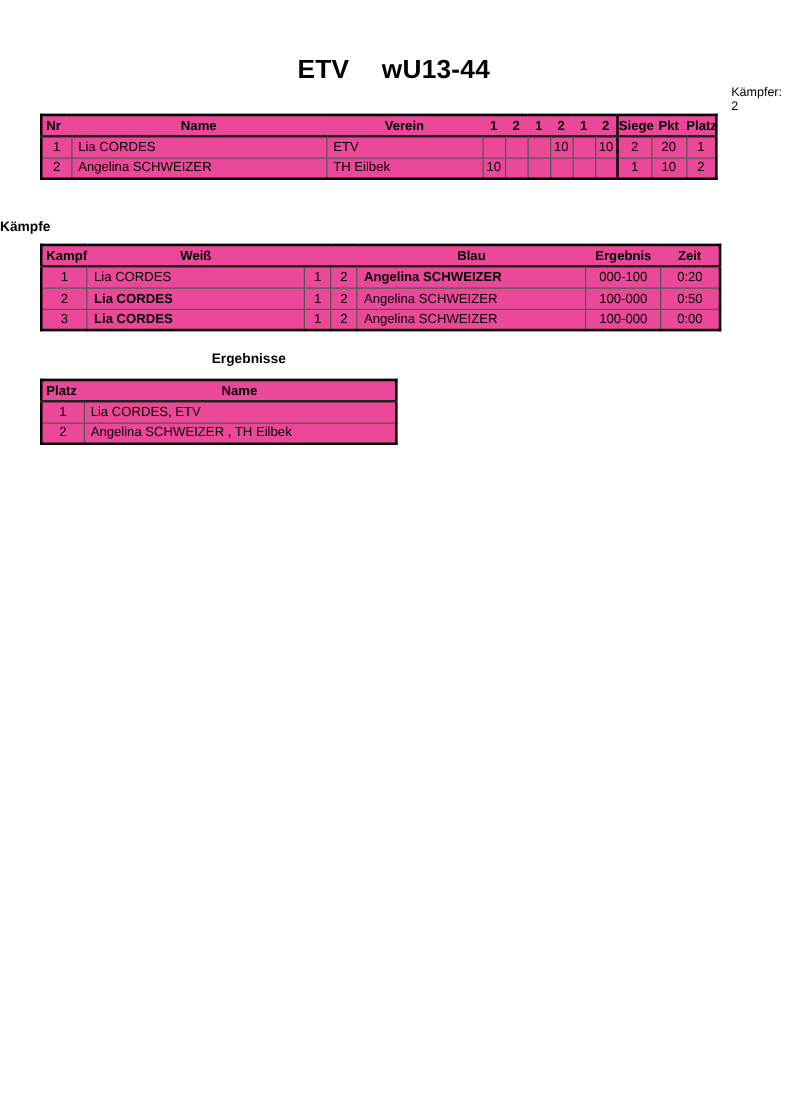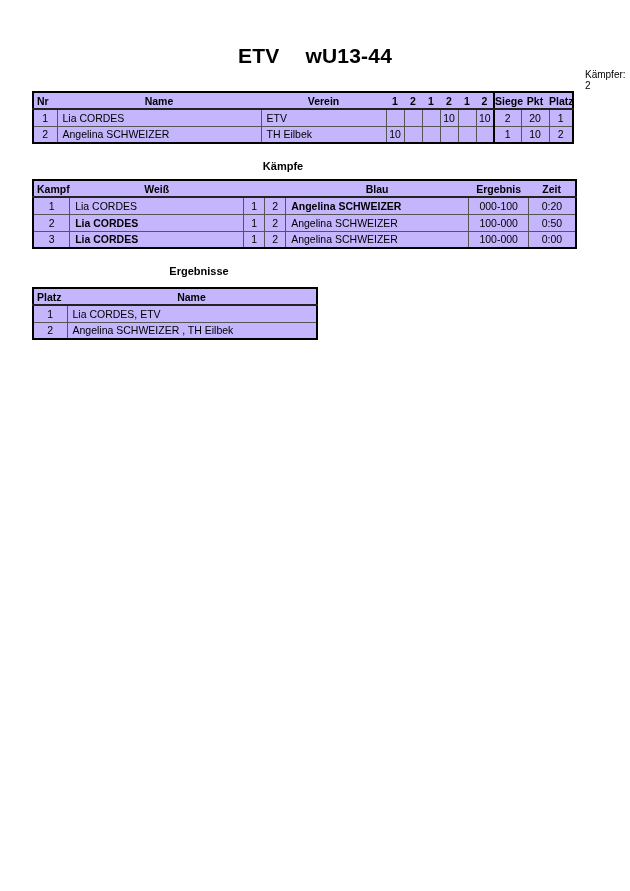--- a/index.html
+++ b/index.html
@@ -27,21 +27,21 @@
   .subhead-row { position: relative; height: 20px; margin-top: 1px; }
   .section-heading { font-weight: bold; font-size: 11px; }
   .kaempfer-heading { width: 524px; text-align: center; padding-top: 4px; }
   .fighter-count { position: absolute; left: 545px; top: 0; font-size: 10px; font-weight: normal; margin-left: 40px; }
 
   table {
     border-collapse: collapse;
     table-layout: fixed;
     margin-left: 32px;
     border: 2px solid #000;
-    background: #c4b5fd;
+    background: #ec4899;
   }
   th, td {
     font-size: 10.5px;
     height: 17px;
     vertical-align: middle;
     white-space: nowrap;
     overflow: visible;
     padding: 0;
   }
   th {
@@ -50,21 +50,21 @@
     border-bottom: 2px solid #222;
     text-align: center;
   }
   td { border: 1px solid #555; text-align: center; }
   .left { text-align: left; padding-left: 5px; }
   th.left { padding-left: 3px; }
   .thickL { border-left: 2px solid #000 !important; }
   .bold { font-weight: bold; }
 
   .t1 { width: 540px; margin-top: 2px; }
-  .kaempfe-heading { width: 566px; text-align: center; margin-top: 16px; margin-bottom: 7px; }
+  .kaempfe-heading { width: 566px; margin-top: 32px; margin-bottom: 7px; }
   .t2 { }
   .ergebnisse-heading { width: 354px; text-align: center; margin-top: 16px; margin-bottom: 10px; padding-left: 44px; }
   .t3 { width: 284px; }
 </style>
 </head>
 <body>
 
 <div class="title">
   <span>ETV</span>
   <span class="category">wU13-44</span>

